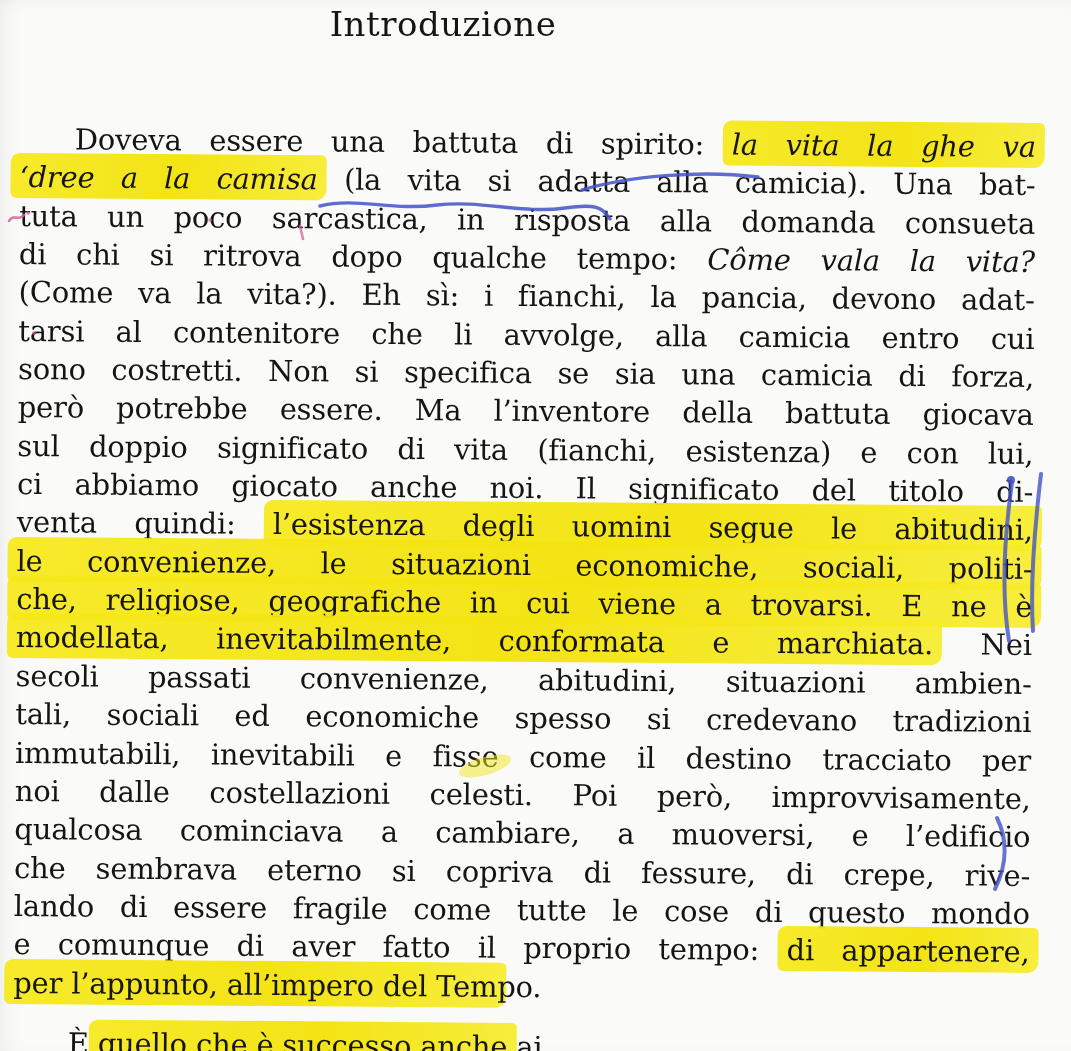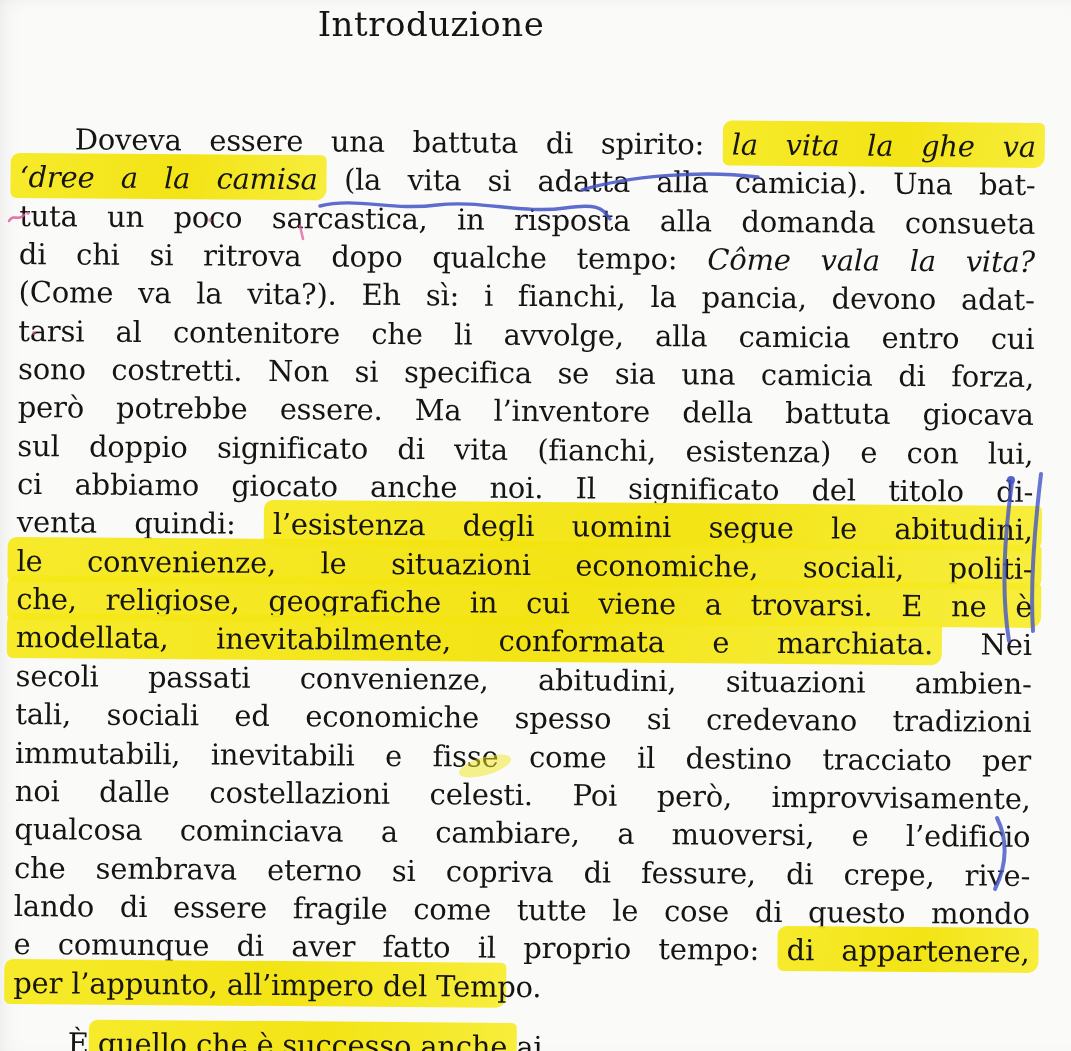--- a/index.html
+++ b/index.html
@@ -6,21 +6,21 @@
   #page{
     position:relative;
     width:1071px;height:1051px;
     background:#fafbf9;
     overflow:hidden;
     font-family:"DejaVu Serif","Liberation Serif",serif;
     color:#161514;
     box-shadow:inset 14px 0 22px -16px rgba(120,120,125,.18), inset 0 10px 18px -14px rgba(160,170,160,.14);
   }
   #title{
-    position:absolute;left:0;top:4px;width:862px;
+    position:absolute;left:12px;top:4px;width:862px;
     text-align:center;
     font-size:34px;letter-spacing:.5px;
   }
   #bodytext{
     position:absolute;left:20px;top:120px;width:1016px;
     font-size:29px;line-height:38.35px;
     transform:rotate(0.45deg);transform-origin:0 0;
     letter-spacing:-0.2px;
   }
   .line{

